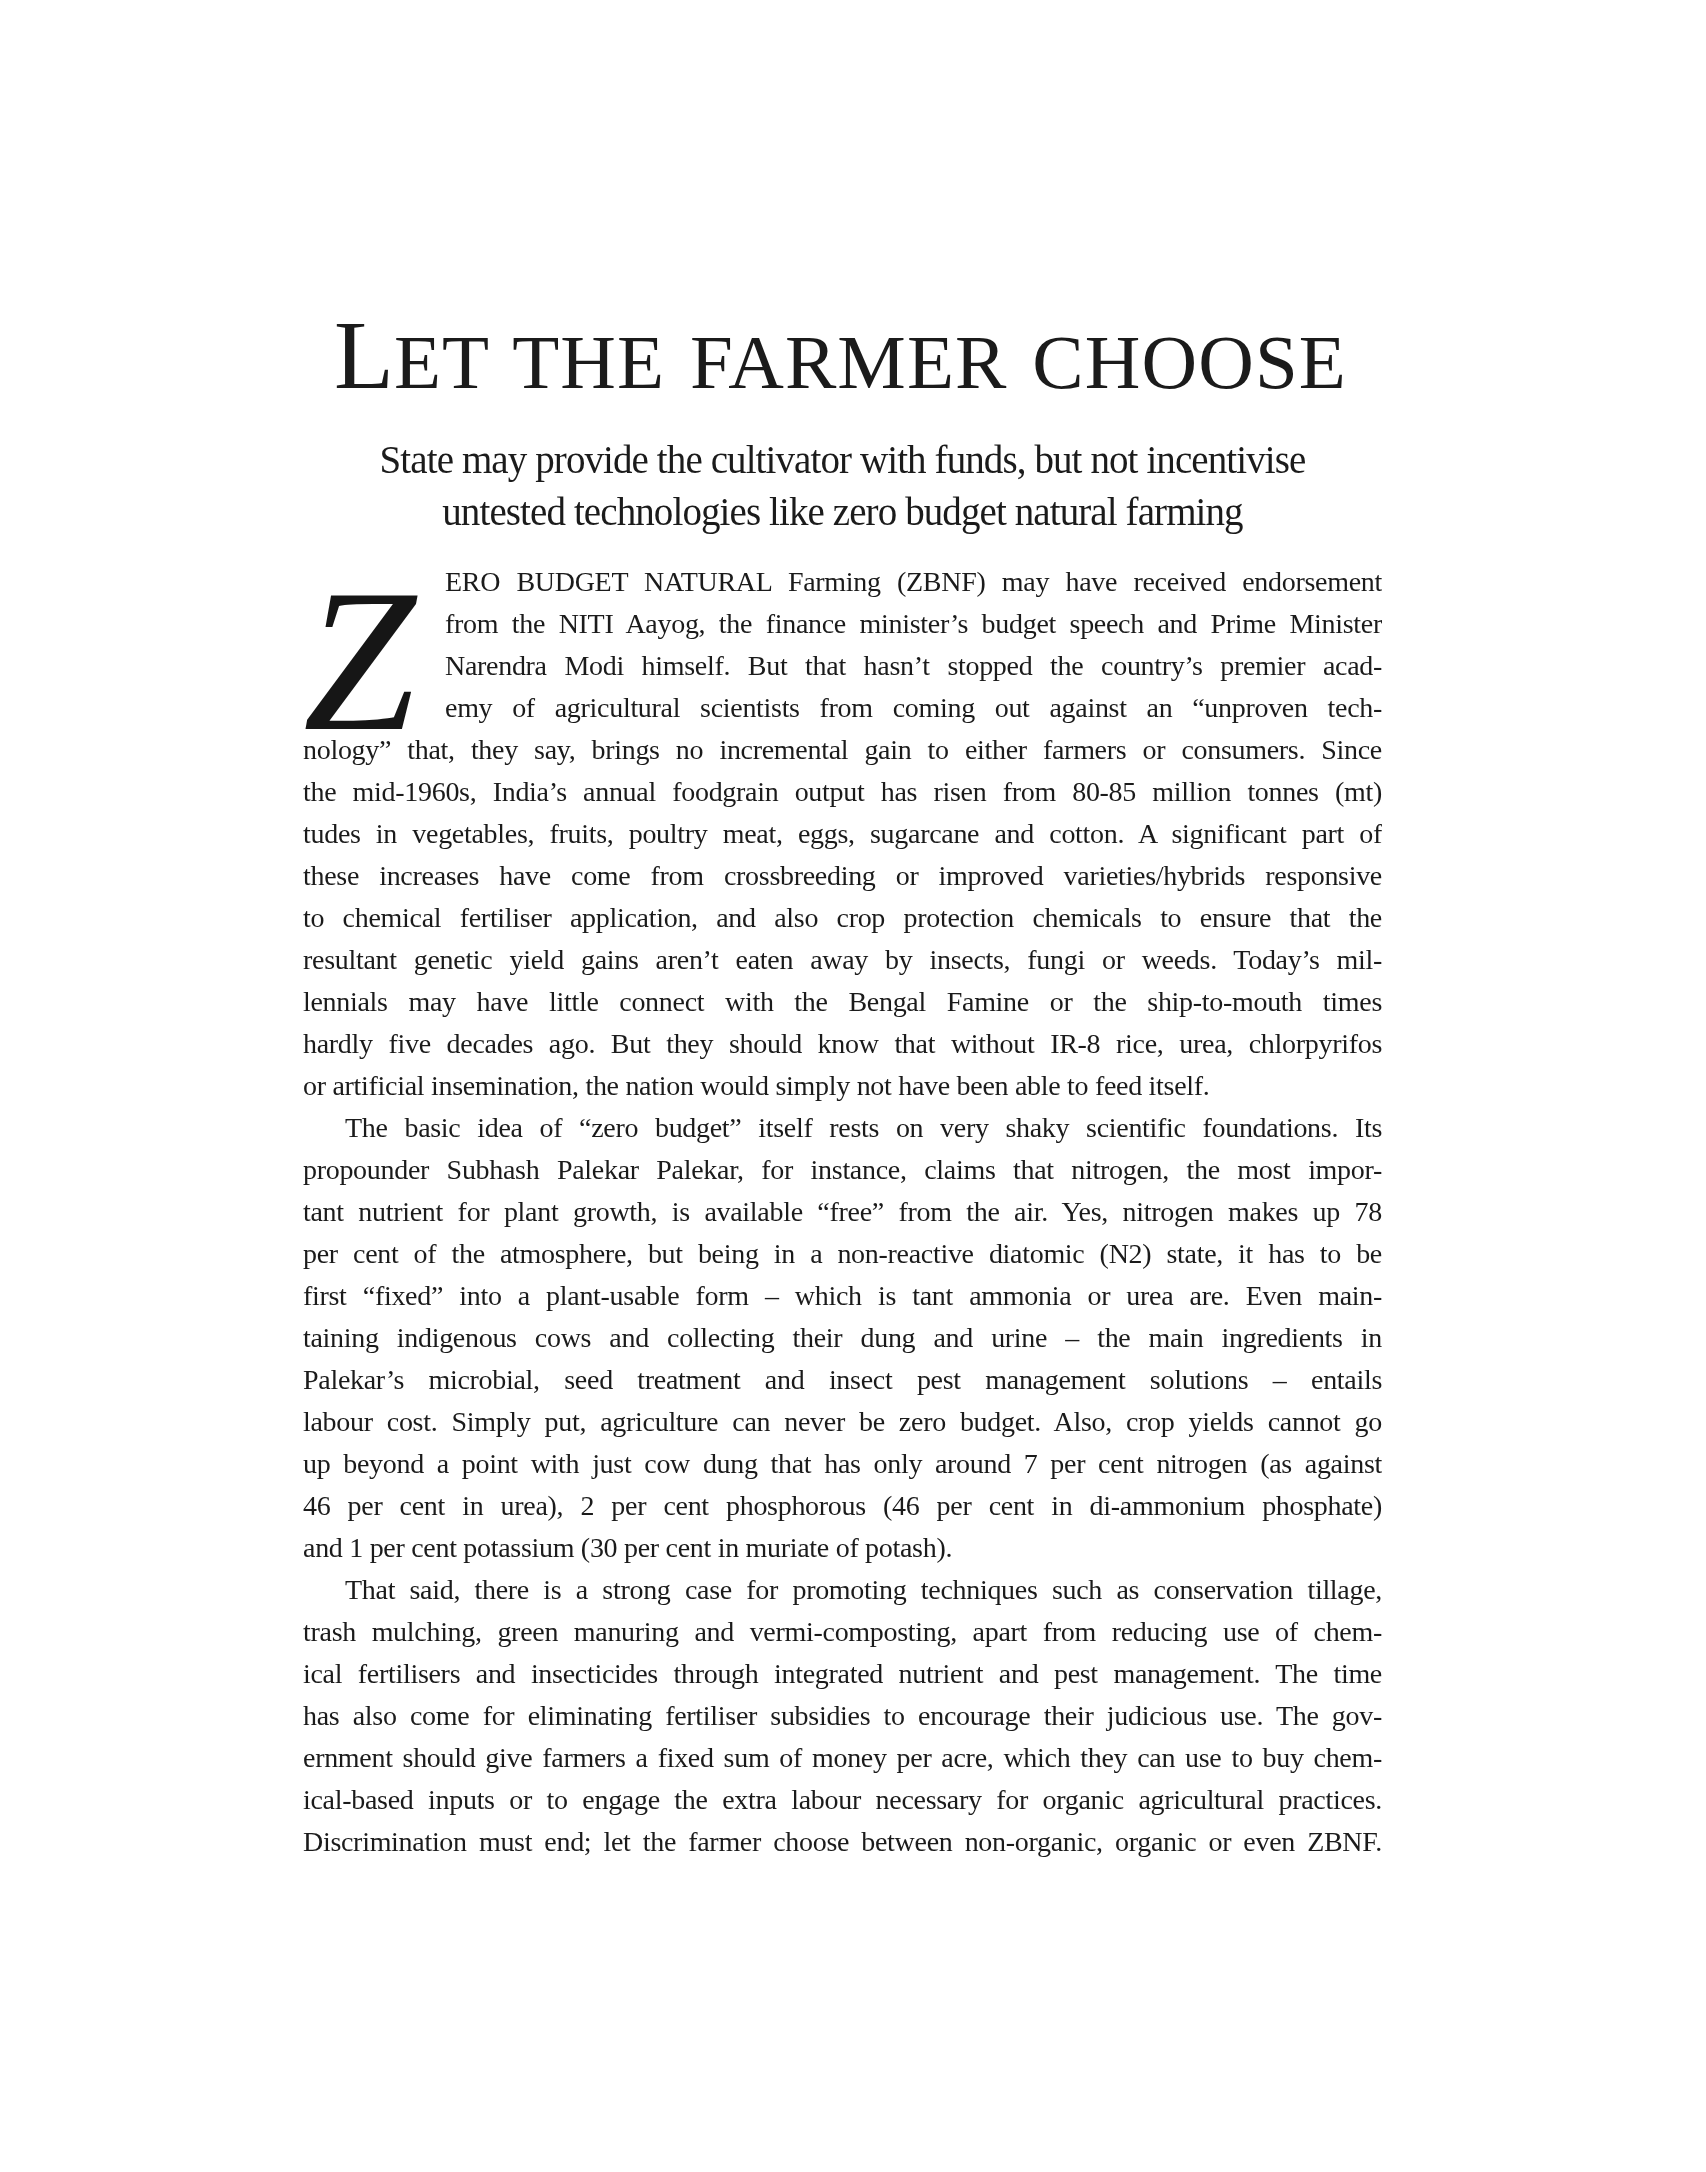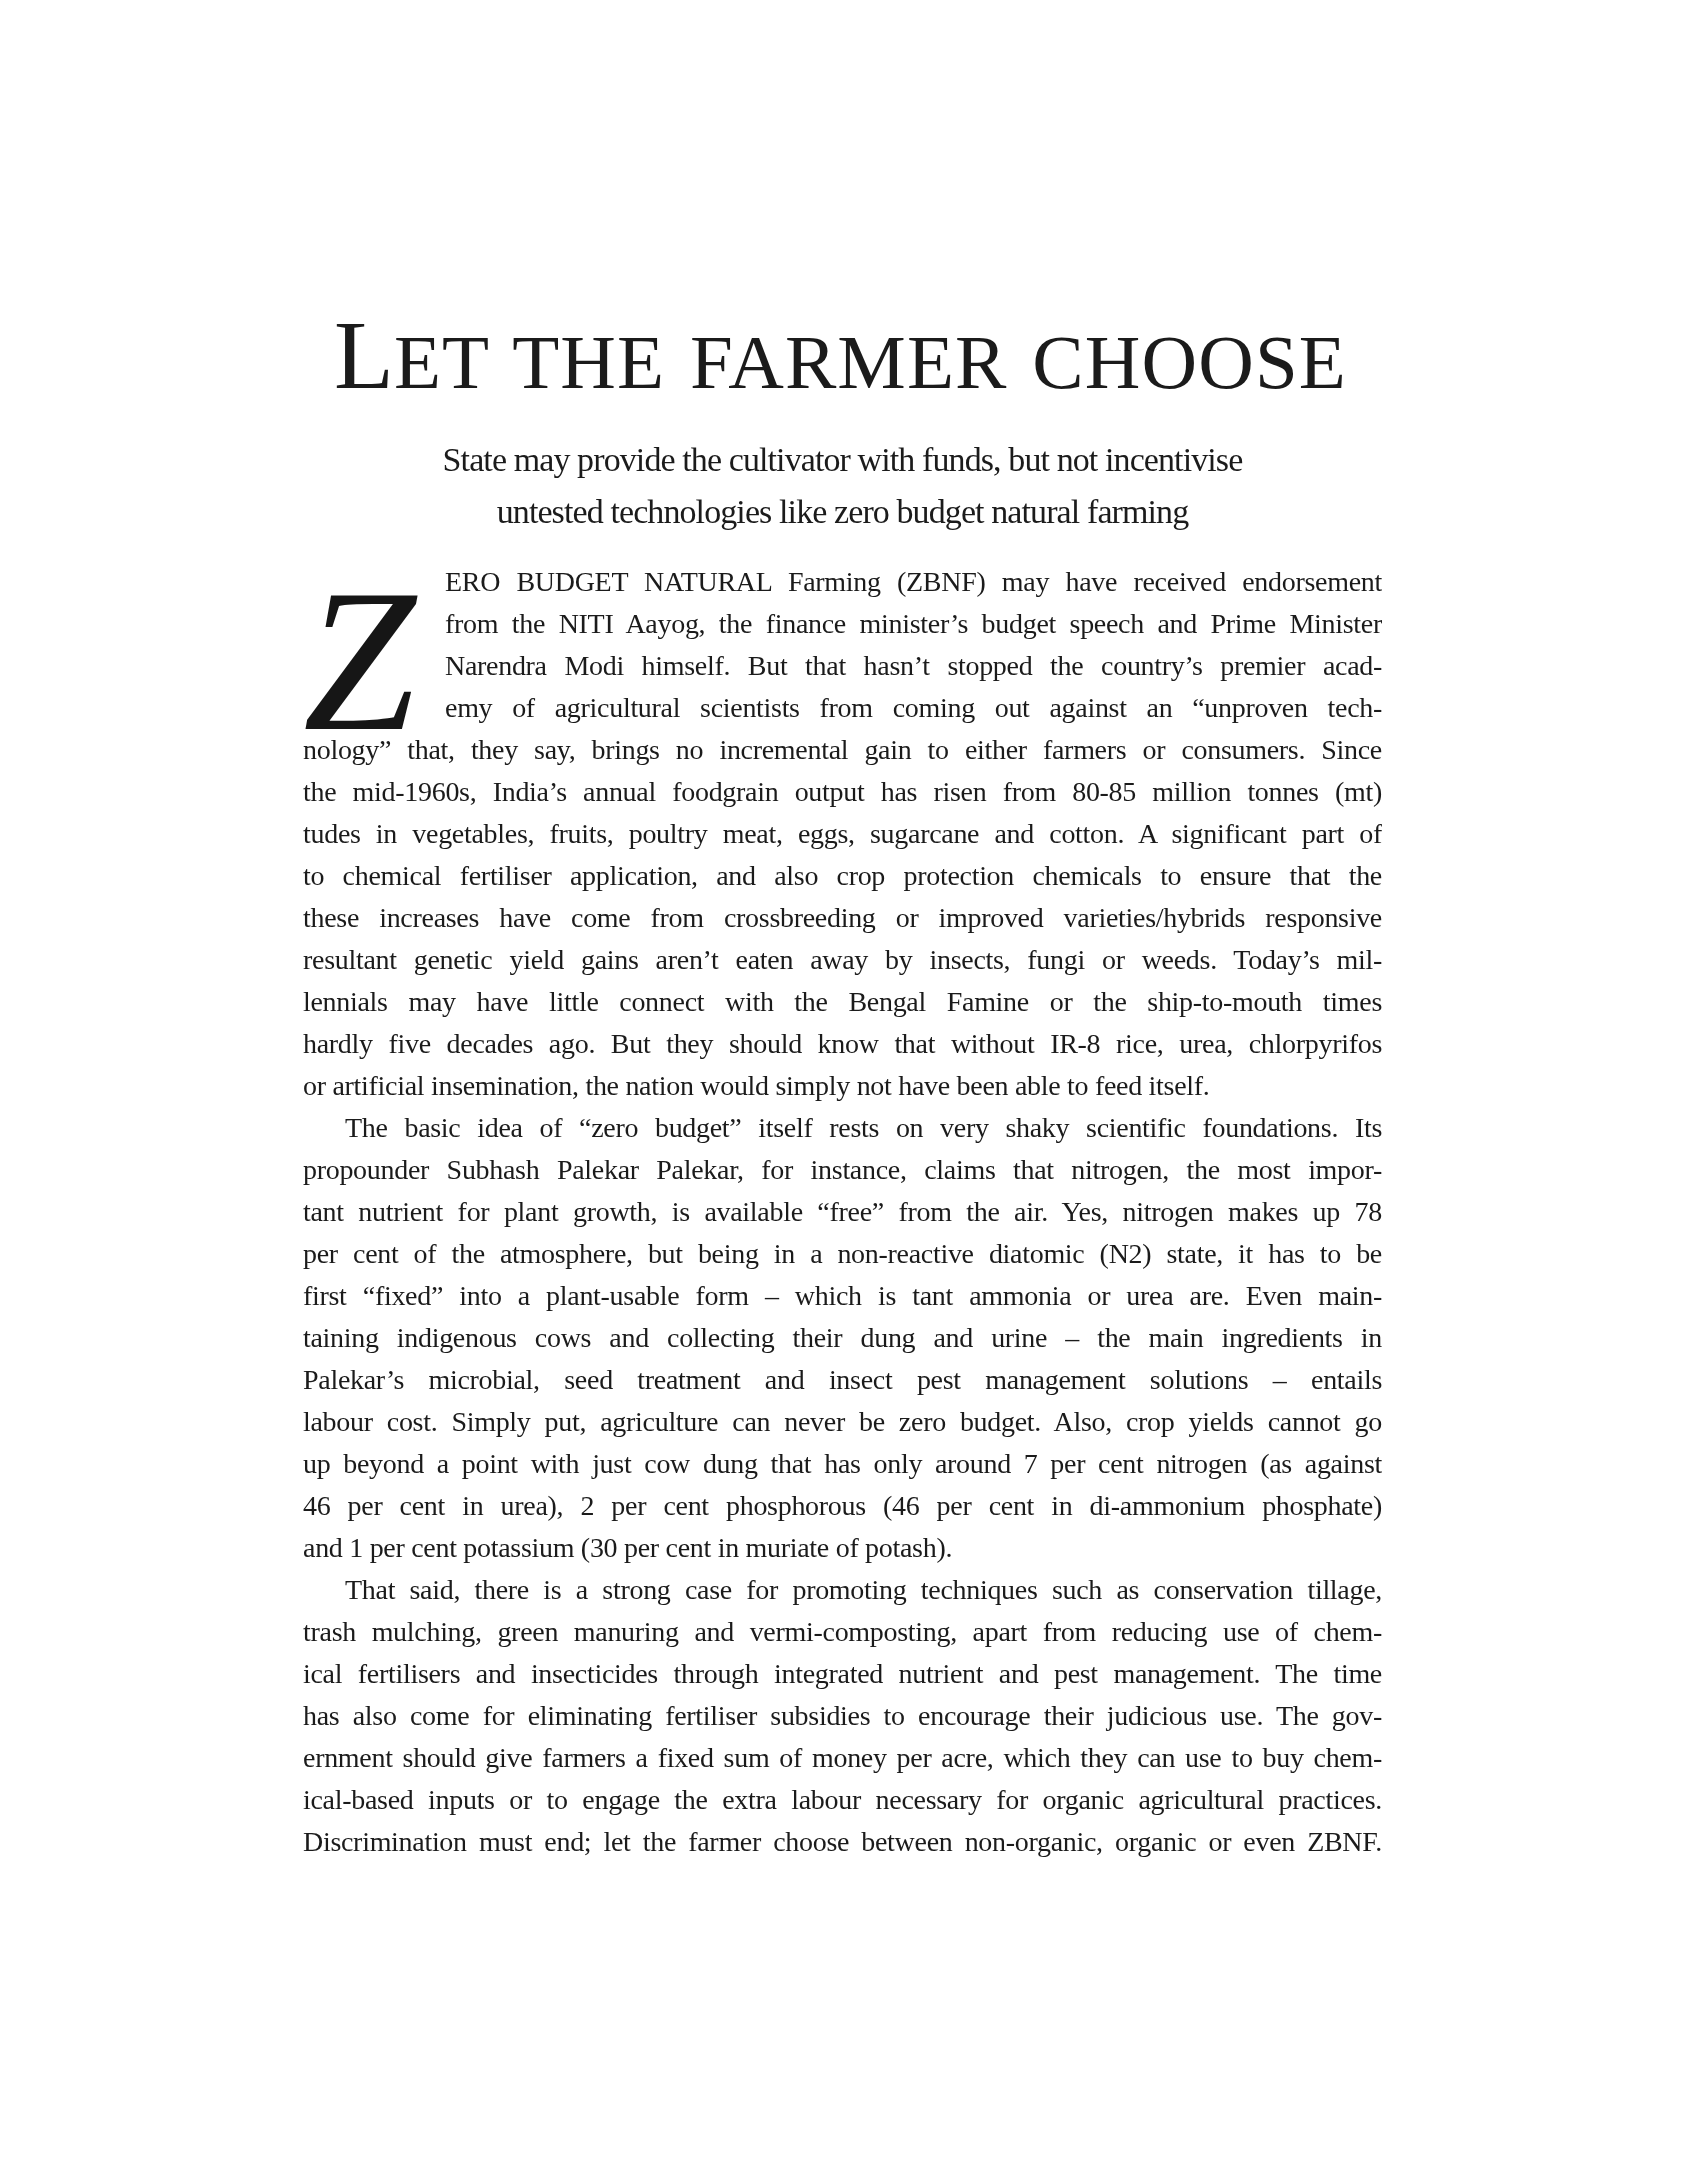--- a/index.html
+++ b/index.html
@@ -50,21 +50,21 @@
   }
   
   .deck {
     position: absolute;
     left: 303px;
     top: 426px;
     width: 1079px;
     margin: 0;
     font-family: "Liberation Serif", "DejaVu Serif", serif;
     font-weight: normal;
-    font-size: 34px;
+    font-size: 39px;
     line-height: 52px;
     text-align: center;
     letter-spacing: -0.9px;
   }
   .deck .deck-line { display: block; white-space: nowrap; }
 
   
   .body {
     position: absolute;
     left: 303px;
@@ -115,22 +115,22 @@
     <span class="dropcap">Z</span>
 
     <div class="para">
       <span class="line dc">ERO BUDGET NATURAL Farming (ZBNF) may have received endorsement</span>
       <span class="line dc">from the NITI Aayog, the finance minister’s budget speech and Prime Minister</span>
       <span class="line dc">Narendra Modi himself. But that hasn’t stopped the country’s premier acad-</span>
       <span class="line dc">emy of agricultural scientists from coming out against an “unproven tech-</span>
       <span class="line">nology” that, they say, brings no incremental gain to either farmers or consumers. Since</span>
       <span class="line">the mid-1960s, India’s annual foodgrain output has risen from 80-85 million tonnes (mt)</span>
       <span class="line">tudes in vegetables, fruits, poultry meat, eggs, sugarcane and cotton. A significant part of</span>
+      <span class="line">these increases have come from crossbreeding or improved varieties/hybrids responsive</span>
       <span class="line">to chemical fertiliser application, and also crop protection chemicals to ensure that the</span>
-      <span class="line">these increases have come from crossbreeding or improved varieties/hybrids responsive</span>
       <span class="line">resultant genetic yield gains aren’t eaten away by insects, fungi or weeds. Today’s mil-</span>
       <span class="line">lennials may have little connect with the Bengal Famine or the ship-to-mouth times</span>
       <span class="line">hardly five decades ago. But they should know that without IR-8 rice, urea, chlorpyrifos</span>
       <span class="line last">or artificial insemination, the nation would simply not have been able to feed itself.</span>
     </div>
 
     <div class="para">
       <span class="line indent">The basic idea of “zero budget” itself rests on very shaky scientific foundations. Its</span>
       <span class="line">propounder Subhash Palekar Palekar, for instance, claims that nitrogen, the most impor-</span>
       <span class="line">tant nutrient for plant growth, is available “free” from the air. Yes, nitrogen makes up 78</span>

